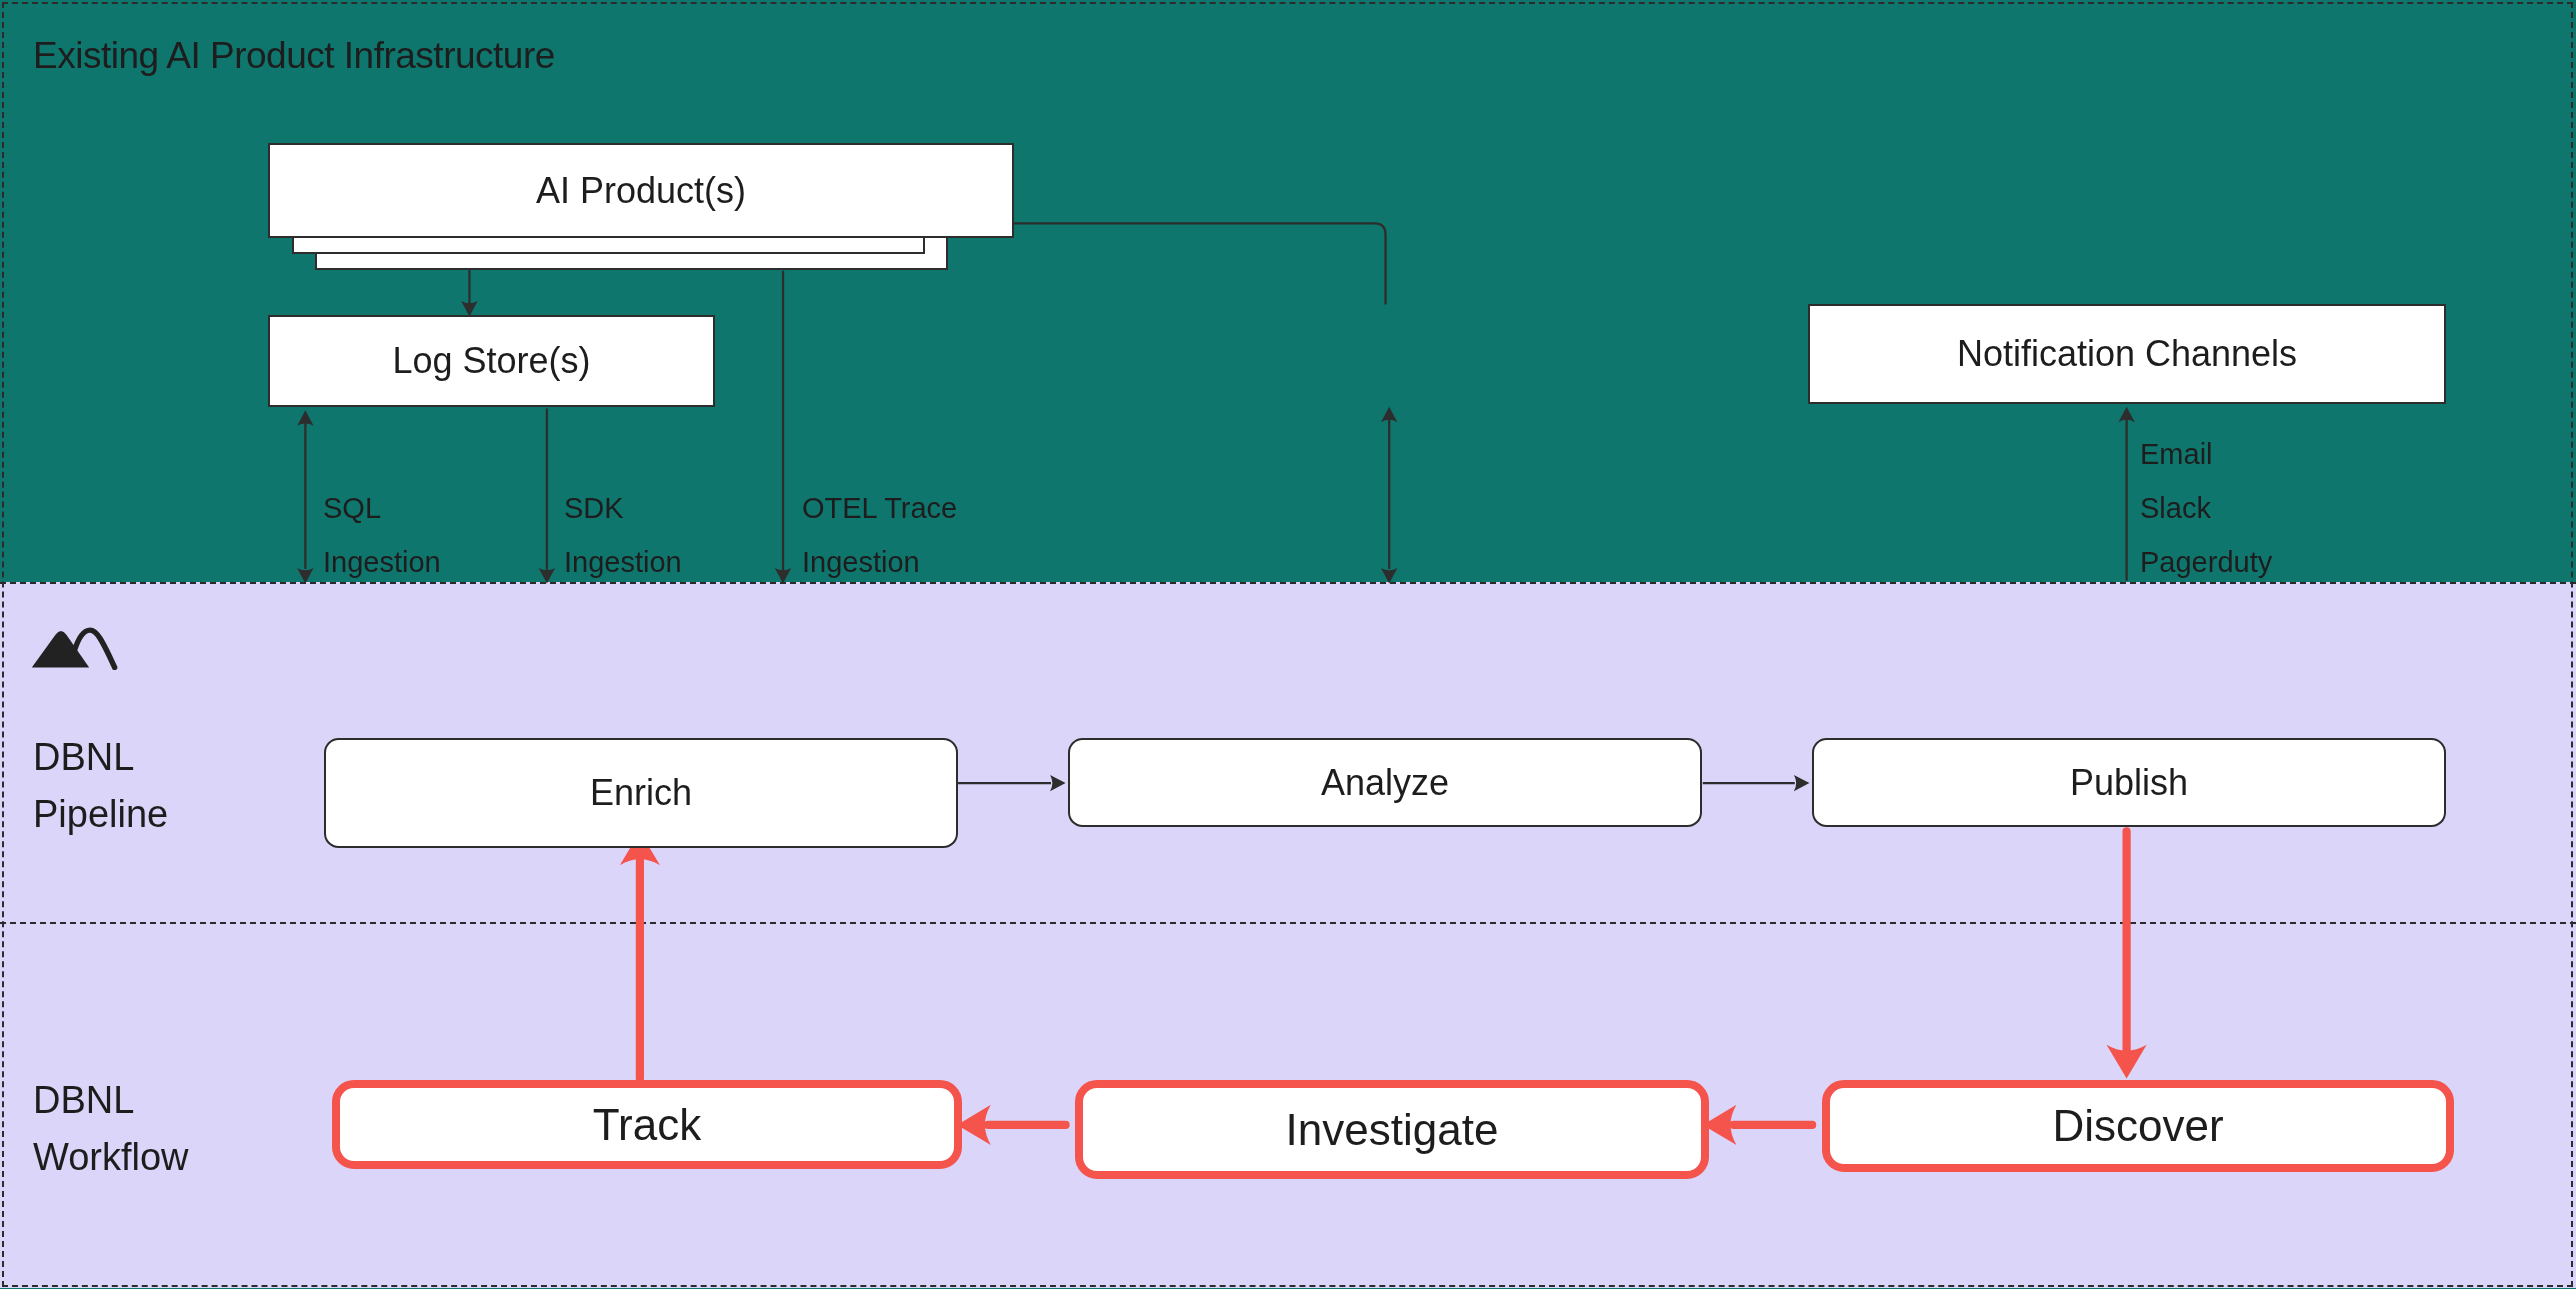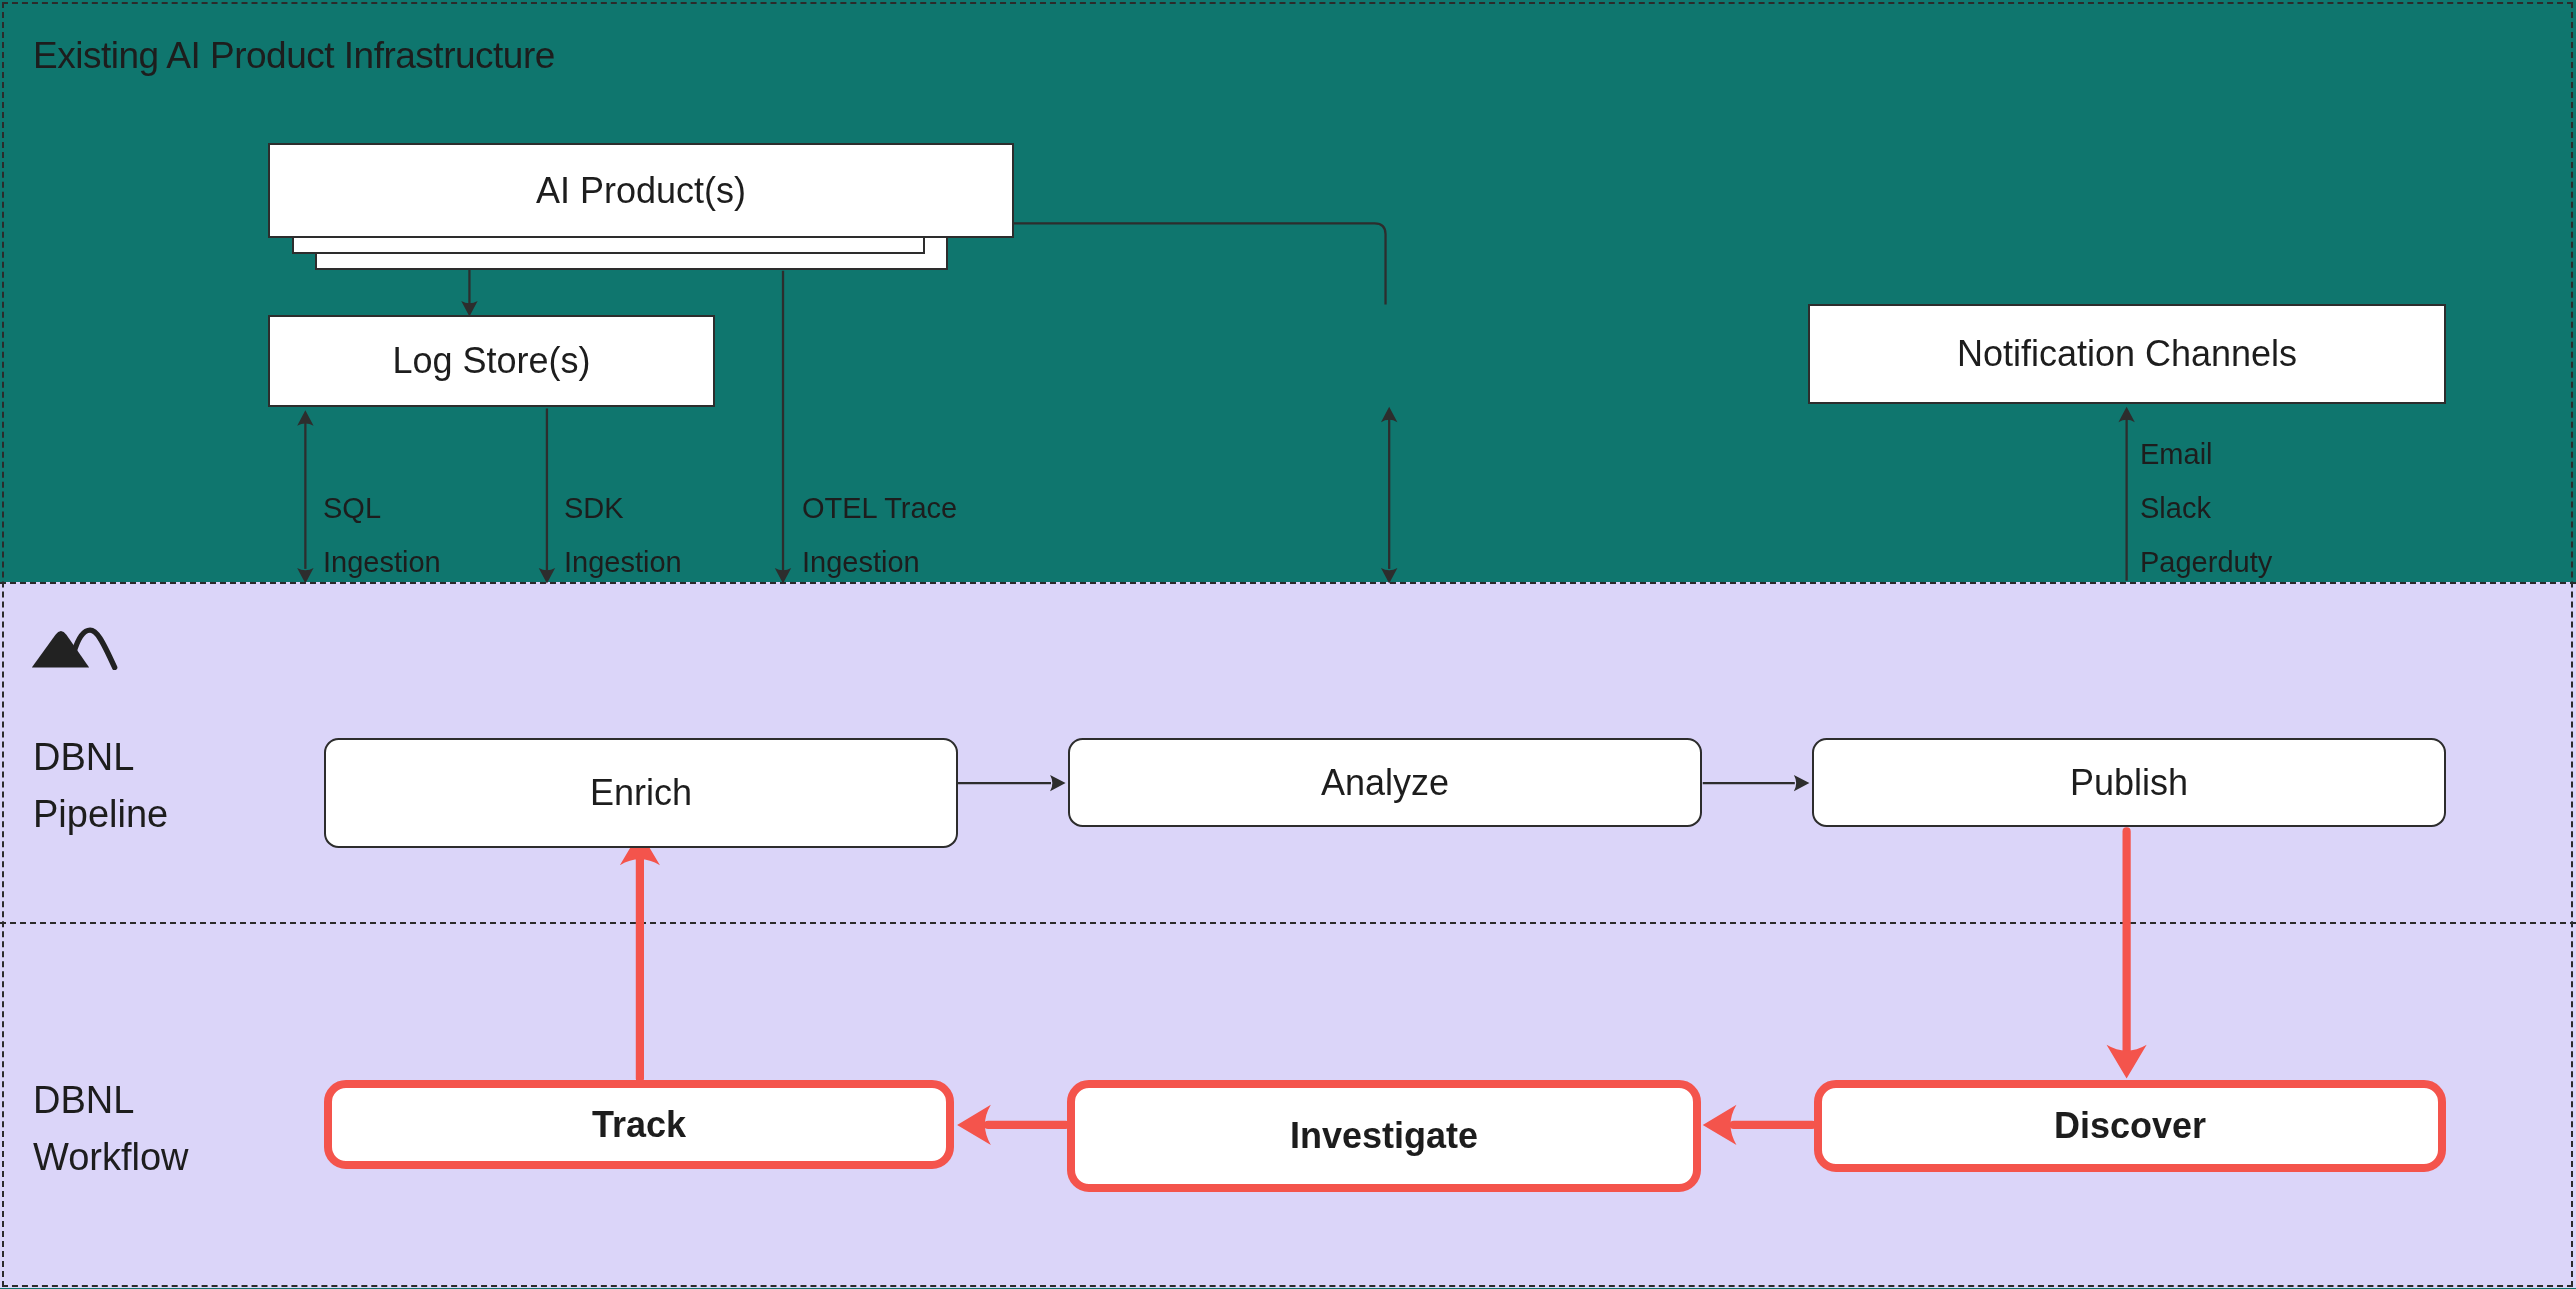--- a/index.html
+++ b/index.html
@@ -9,21 +9,21 @@
   .sec-pipeline{top:582px;height:341px;}
   .sec-workflow{top:922px;height:366px;}
   .frame{position:absolute;left:1.8px;top:1.8px;width:2567px;height:1281px;border:2.7px dashed #2b2b2b;pointer-events:none;}
   svg.connectors{position:absolute;left:0;top:0;}
   .node{position:absolute;background:#ffffff;border:2.7px solid #2d2d2d;box-sizing:border-box;
         display:flex;align-items:center;justify-content:center;font-size:36px;}
   .stack-layer{position:absolute;background:#ffffff;border:2.7px solid #2d2d2d;box-sizing:border-box;}
   .stage{position:absolute;background:#ffffff;border:2.7px solid #2d2d2d;border-radius:14.6px;box-sizing:border-box;
          display:flex;align-items:center;justify-content:center;font-size:36px;}
   .wstage{position:absolute;background:#ffffff;border:8.2px solid #f4544c;border-radius:22px;box-sizing:border-box;
-          display:flex;align-items:center;justify-content:center;font-size:36px;font-weight:bold;}
+          display:flex;align-items:center;justify-content:center;font-size:44px;font-weight:normal;margin-left:8px;}
   .title{position:absolute;left:33px;top:35px;font-size:37px;letter-spacing:-0.5px;}
   .edge-label{position:absolute;font-size:29px;line-height:54px;white-space:pre-line;}
   .zone-label{position:absolute;left:33px;font-size:38px;line-height:57px;white-space:pre-line;}
   .logo{position:absolute;left:30px;top:623px;}
 </style>
 </head>
 <body>
 
 <div class="canvas">
 
@@ -115,21 +115,21 @@
   <div class="stage" style="left:1812px;top:738px;width:634px;height:89px;">
     <span>Publish</span>
   </div>
 
   <div class="zone-label" style="top:1072px;">DBNL
 Workflow</div>
 
   <div class="wstage" style="left:324px;top:1080px;width:630px;height:89px;">
     <span>Track</span>
   </div>
-  <div class="wstage" style="left:1067px;top:1080px;width:634px;height:112px;">
+  <div class="wstage" style="left:1067px;top:1080px;width:634px;height:99px;">
     <span>Investigate</span>
   </div>
   <div class="wstage" style="left:1814px;top:1080px;width:632px;height:92px;">
     <span>Discover</span>
   </div>
 
 </div>
 
 
 </body></html>

